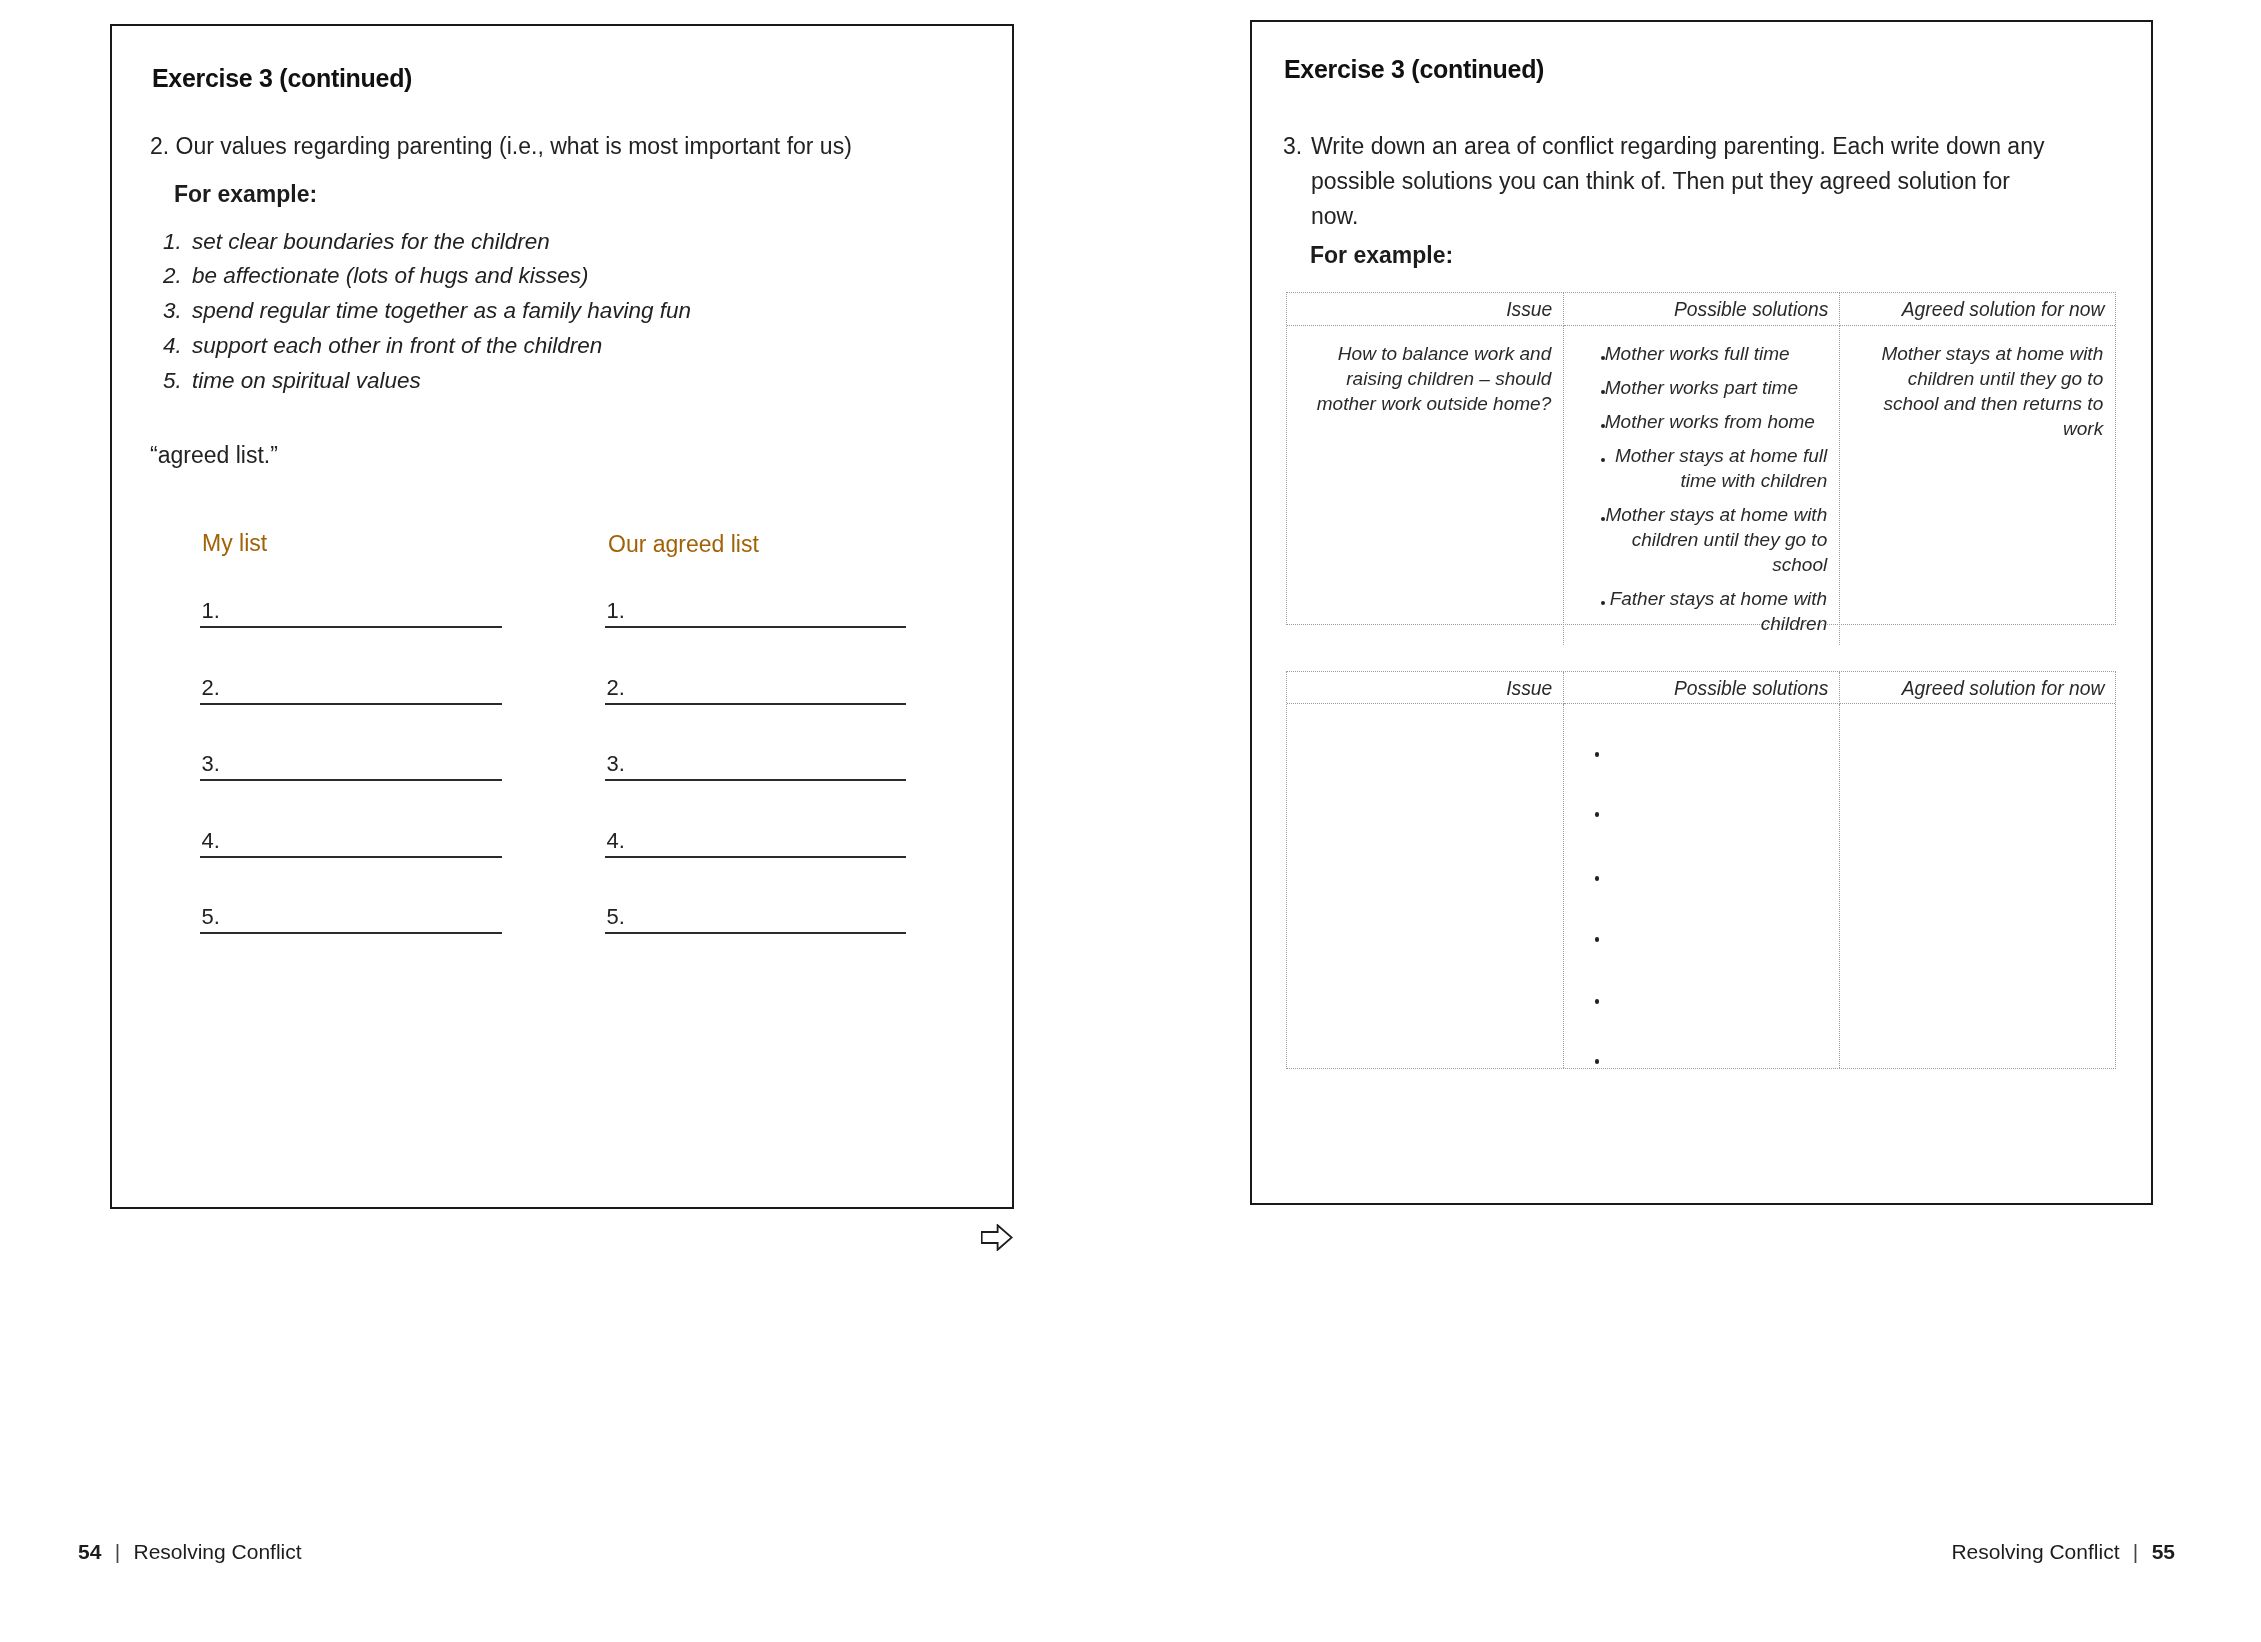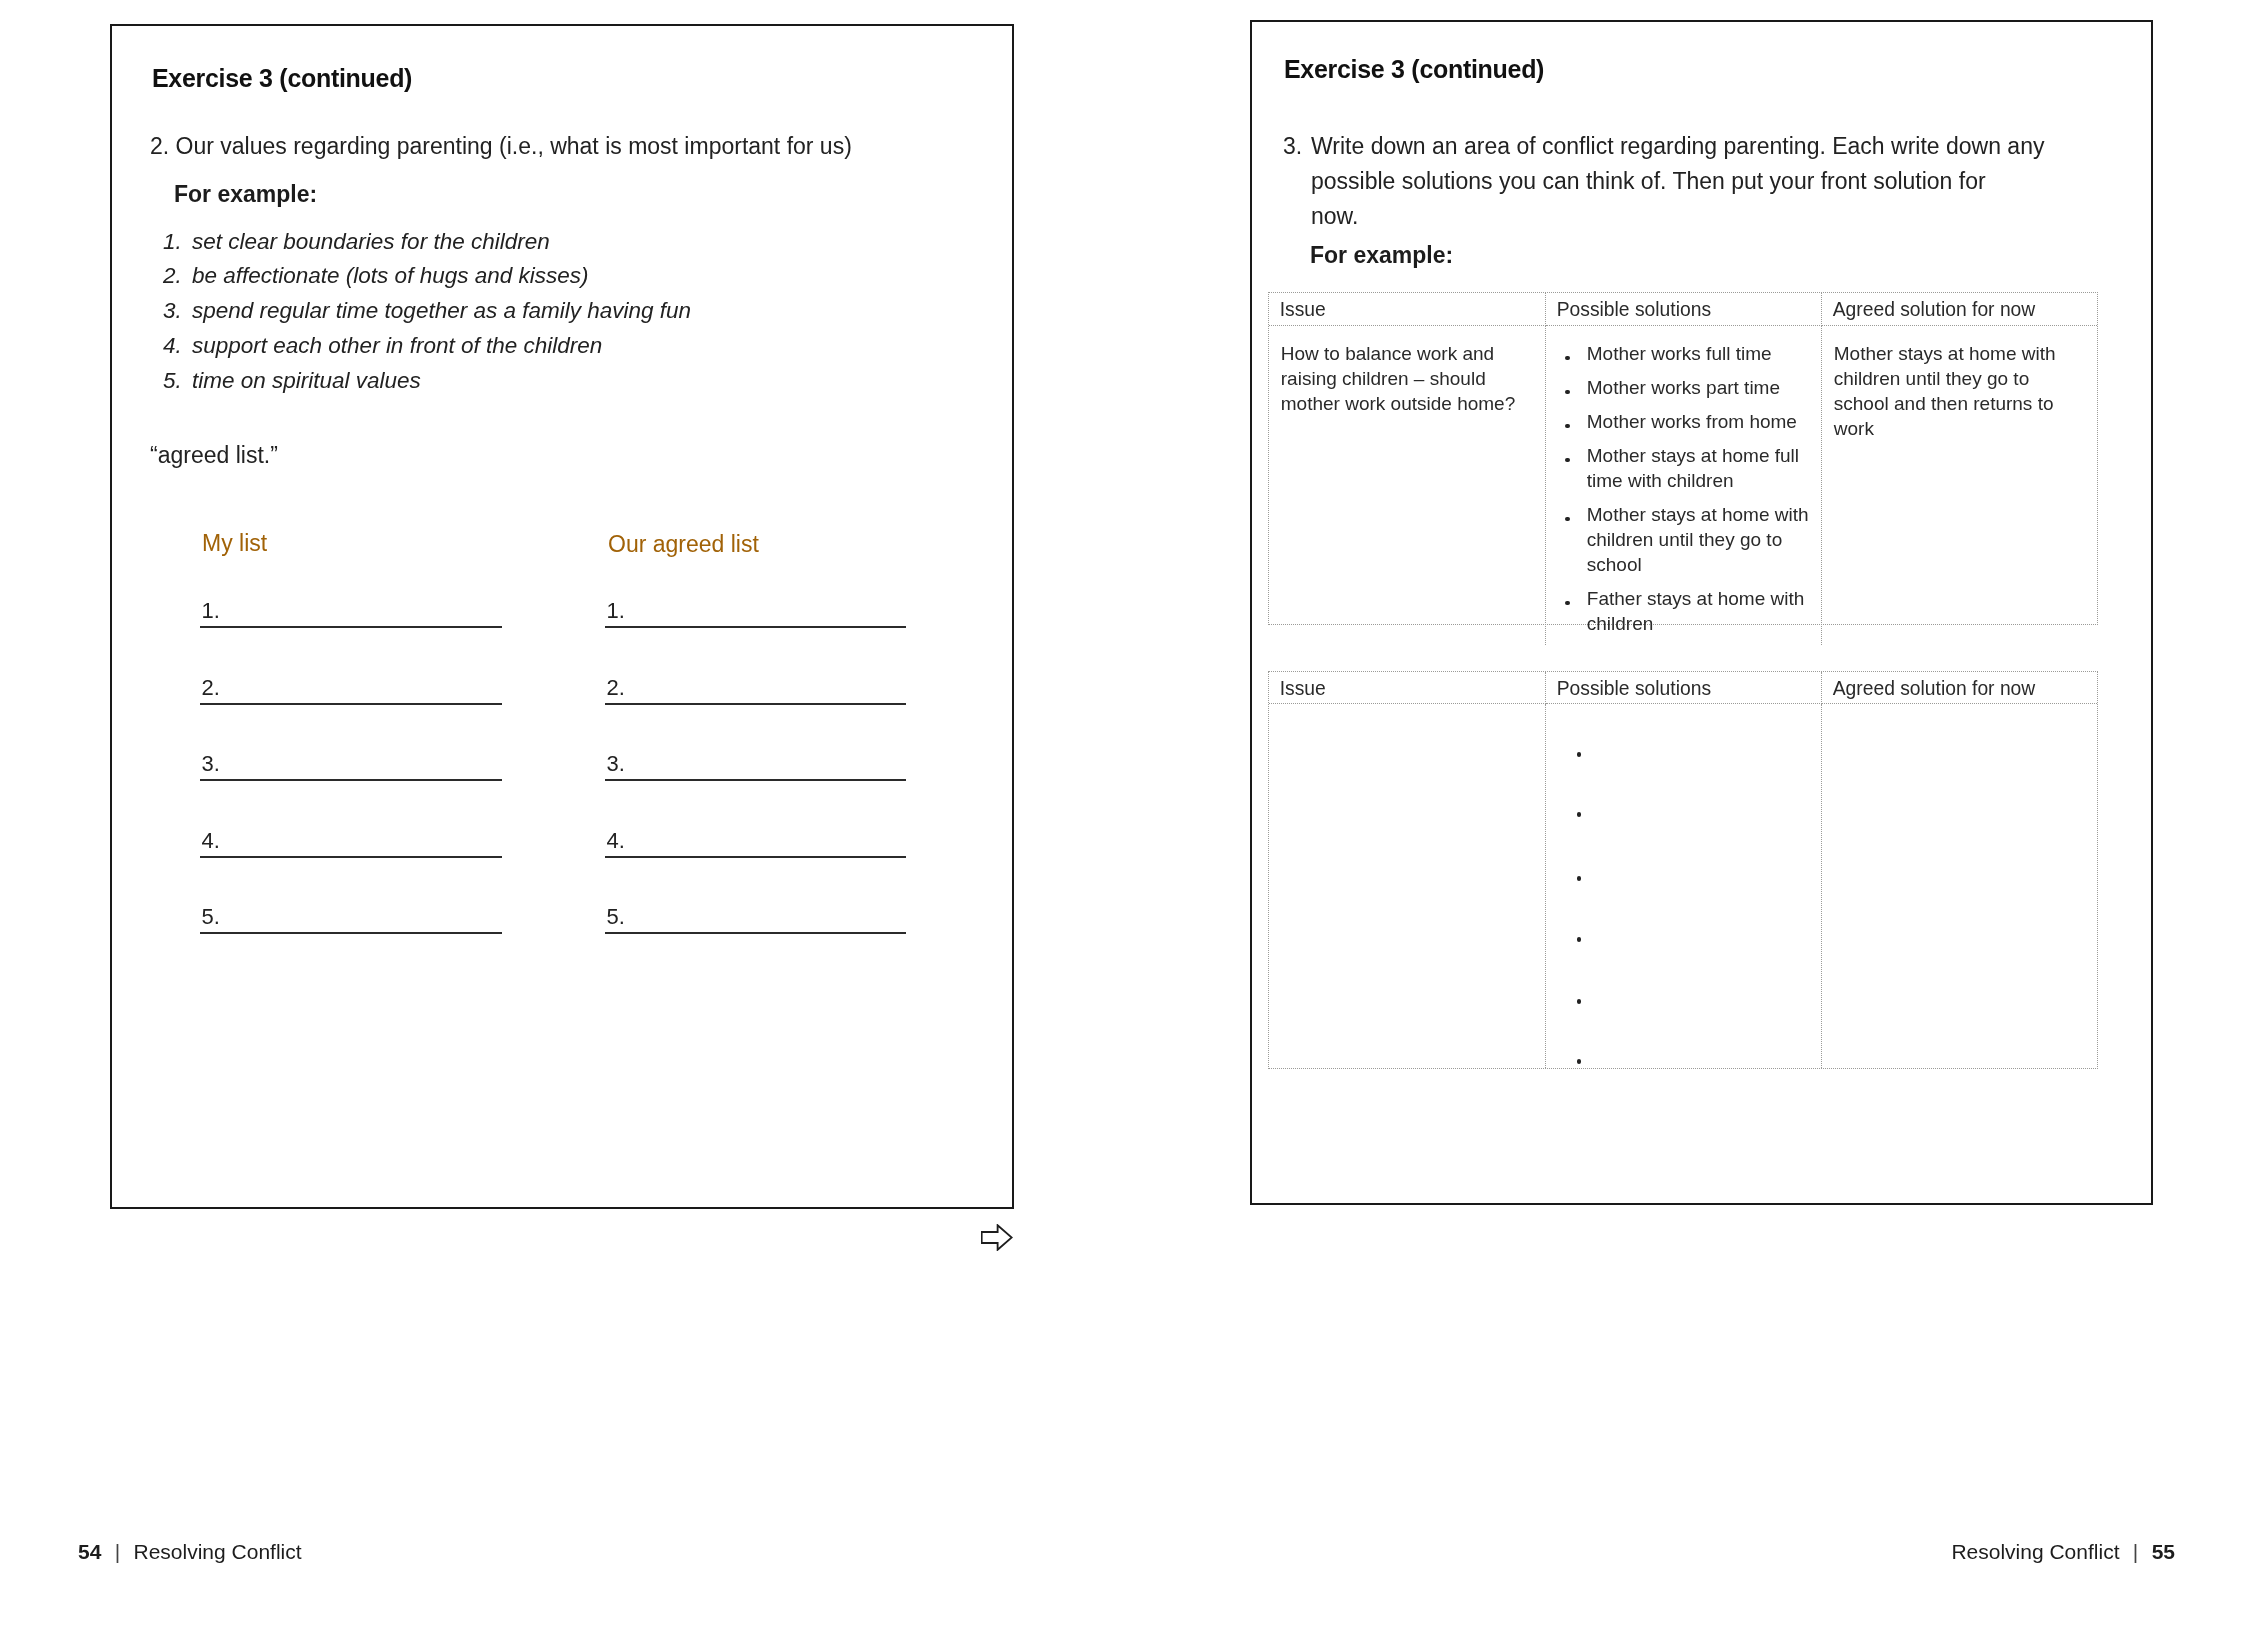--- a/index.html
+++ b/index.html
@@ -37,23 +37,23 @@
 
   
   .rp-item{position:absolute;left:31px;top:107px;width:837px;}
   .rp-item .line{font-size:23px;line-height:35px;color:#222;}
   .rp-item .cont{padding-left:28px;}
   .rp-item .numline{display:flex;}
   .rp-item .num{flex:0 0 28px;}
   .rp-forexample{position:absolute;left:58px;top:220px;font-size:23px;}
 
   .ex-table{
-    position:absolute;left:16px;width:830px;box-sizing:border-box;
+    position:absolute;left:34px;width:830px;box-sizing:border-box;
     border:1.1px dotted #9b9b98;display:grid;grid-template-columns:277px 276px 1fr;
-    color:#2a2a2a;
+    font-style:italic;color:#2a2a2a;text-align:right;
   }
   .t1{top:270px;height:333px;grid-template-rows:33px 1fr;}
   .t2{top:649px;height:398px;grid-template-rows:32px 1fr;}
   .th{
     font-size:19.3px;padding:5.9px 10.7px 0 10.7px;box-sizing:border-box;
     border-right:1.1px dotted #9b9b98;border-bottom:1.1px dotted #9b9b98;
   }
   .th:nth-child(3n){border-right:none;}
   .td{
     position:relative;font-size:19px;line-height:25px;box-sizing:border-box;
@@ -159,21 +159,21 @@
 
   <div class="page page-right">
 
     <div class="page-title" style="left:32px;top:33px;">Exercise 3 (continued)</div>
 
     <div class="rp-item">
       <div class="line numline">
         <span class="num">3.</span>
         <span>Write down an area of conflict regarding parenting. Each write down any</span>
       </div>
-      <div class="line cont">possible solutions you can think of. Then put your front solution for</div>
+      <div class="line cont">possible solutions you can think of. Then put they agreed solution for</div>
       <div class="line cont">now.</div>
     </div>
 
     <div class="rp-forexample bold-italic">For example:</div>
 
     <div class="ex-table t1">
       <div class="th">Issue</div>
       <div class="th">Possible solutions</div>
       <div class="th">Agreed solution for now</div>
 

